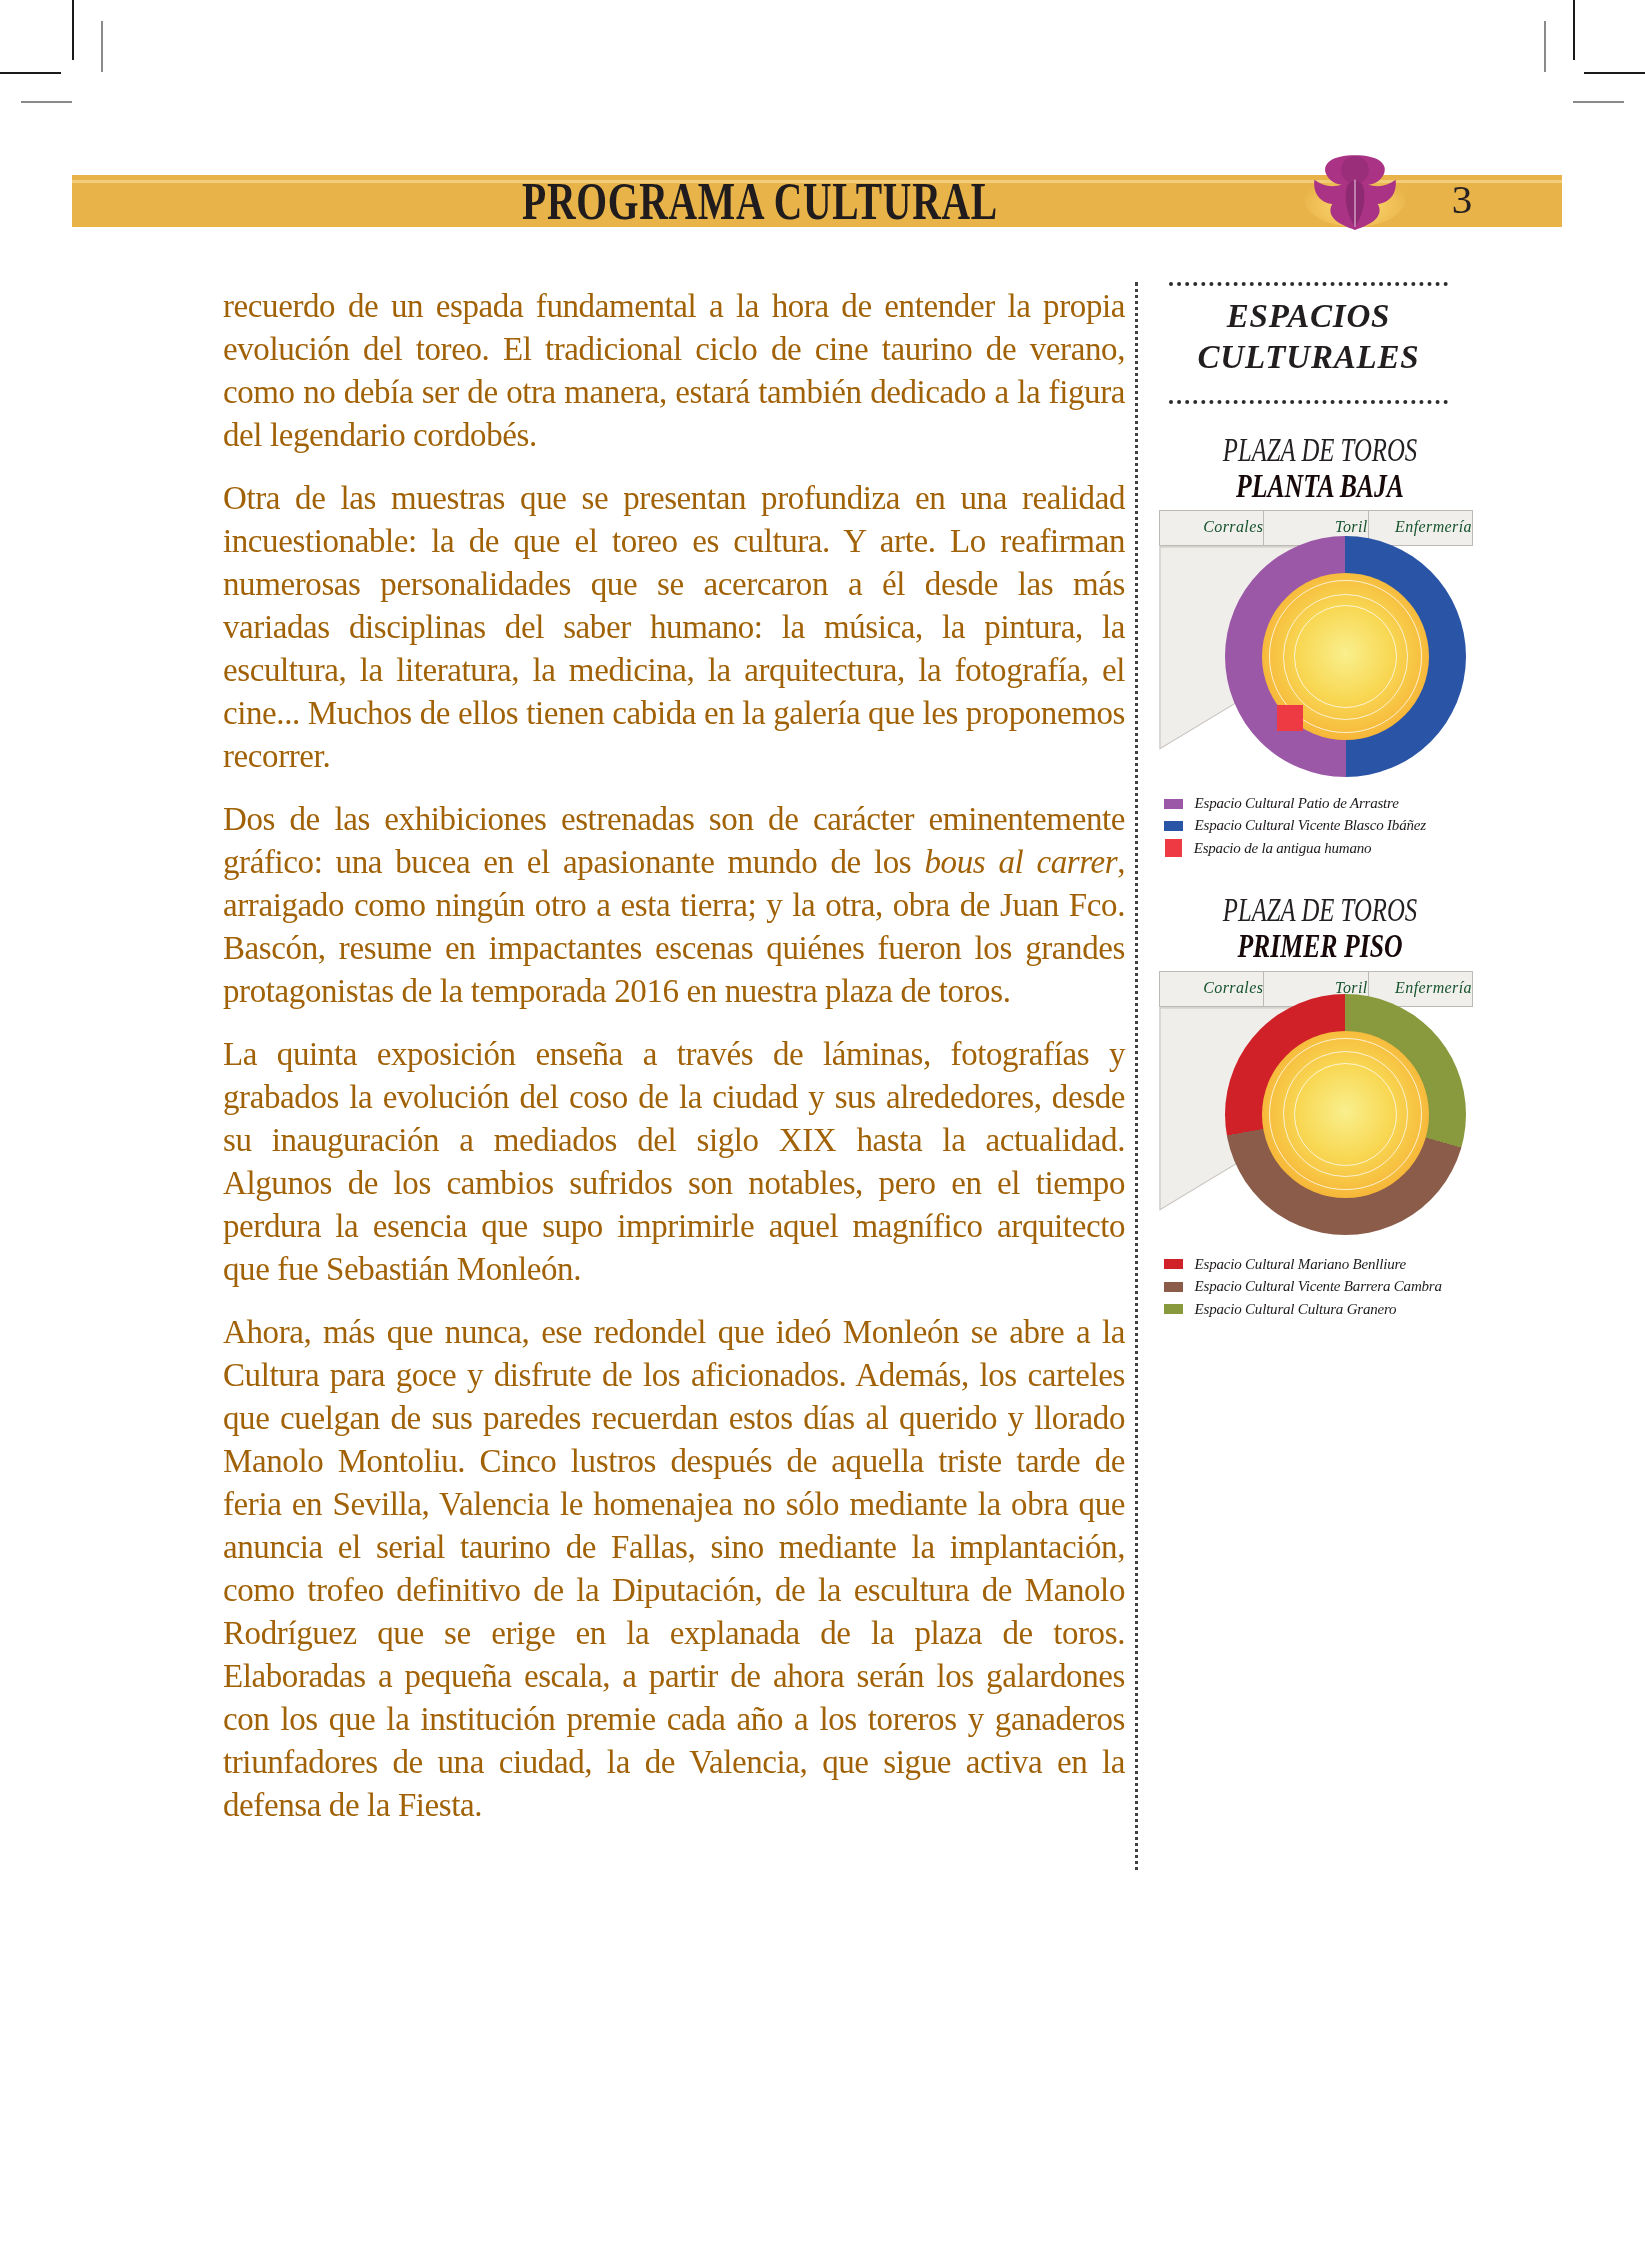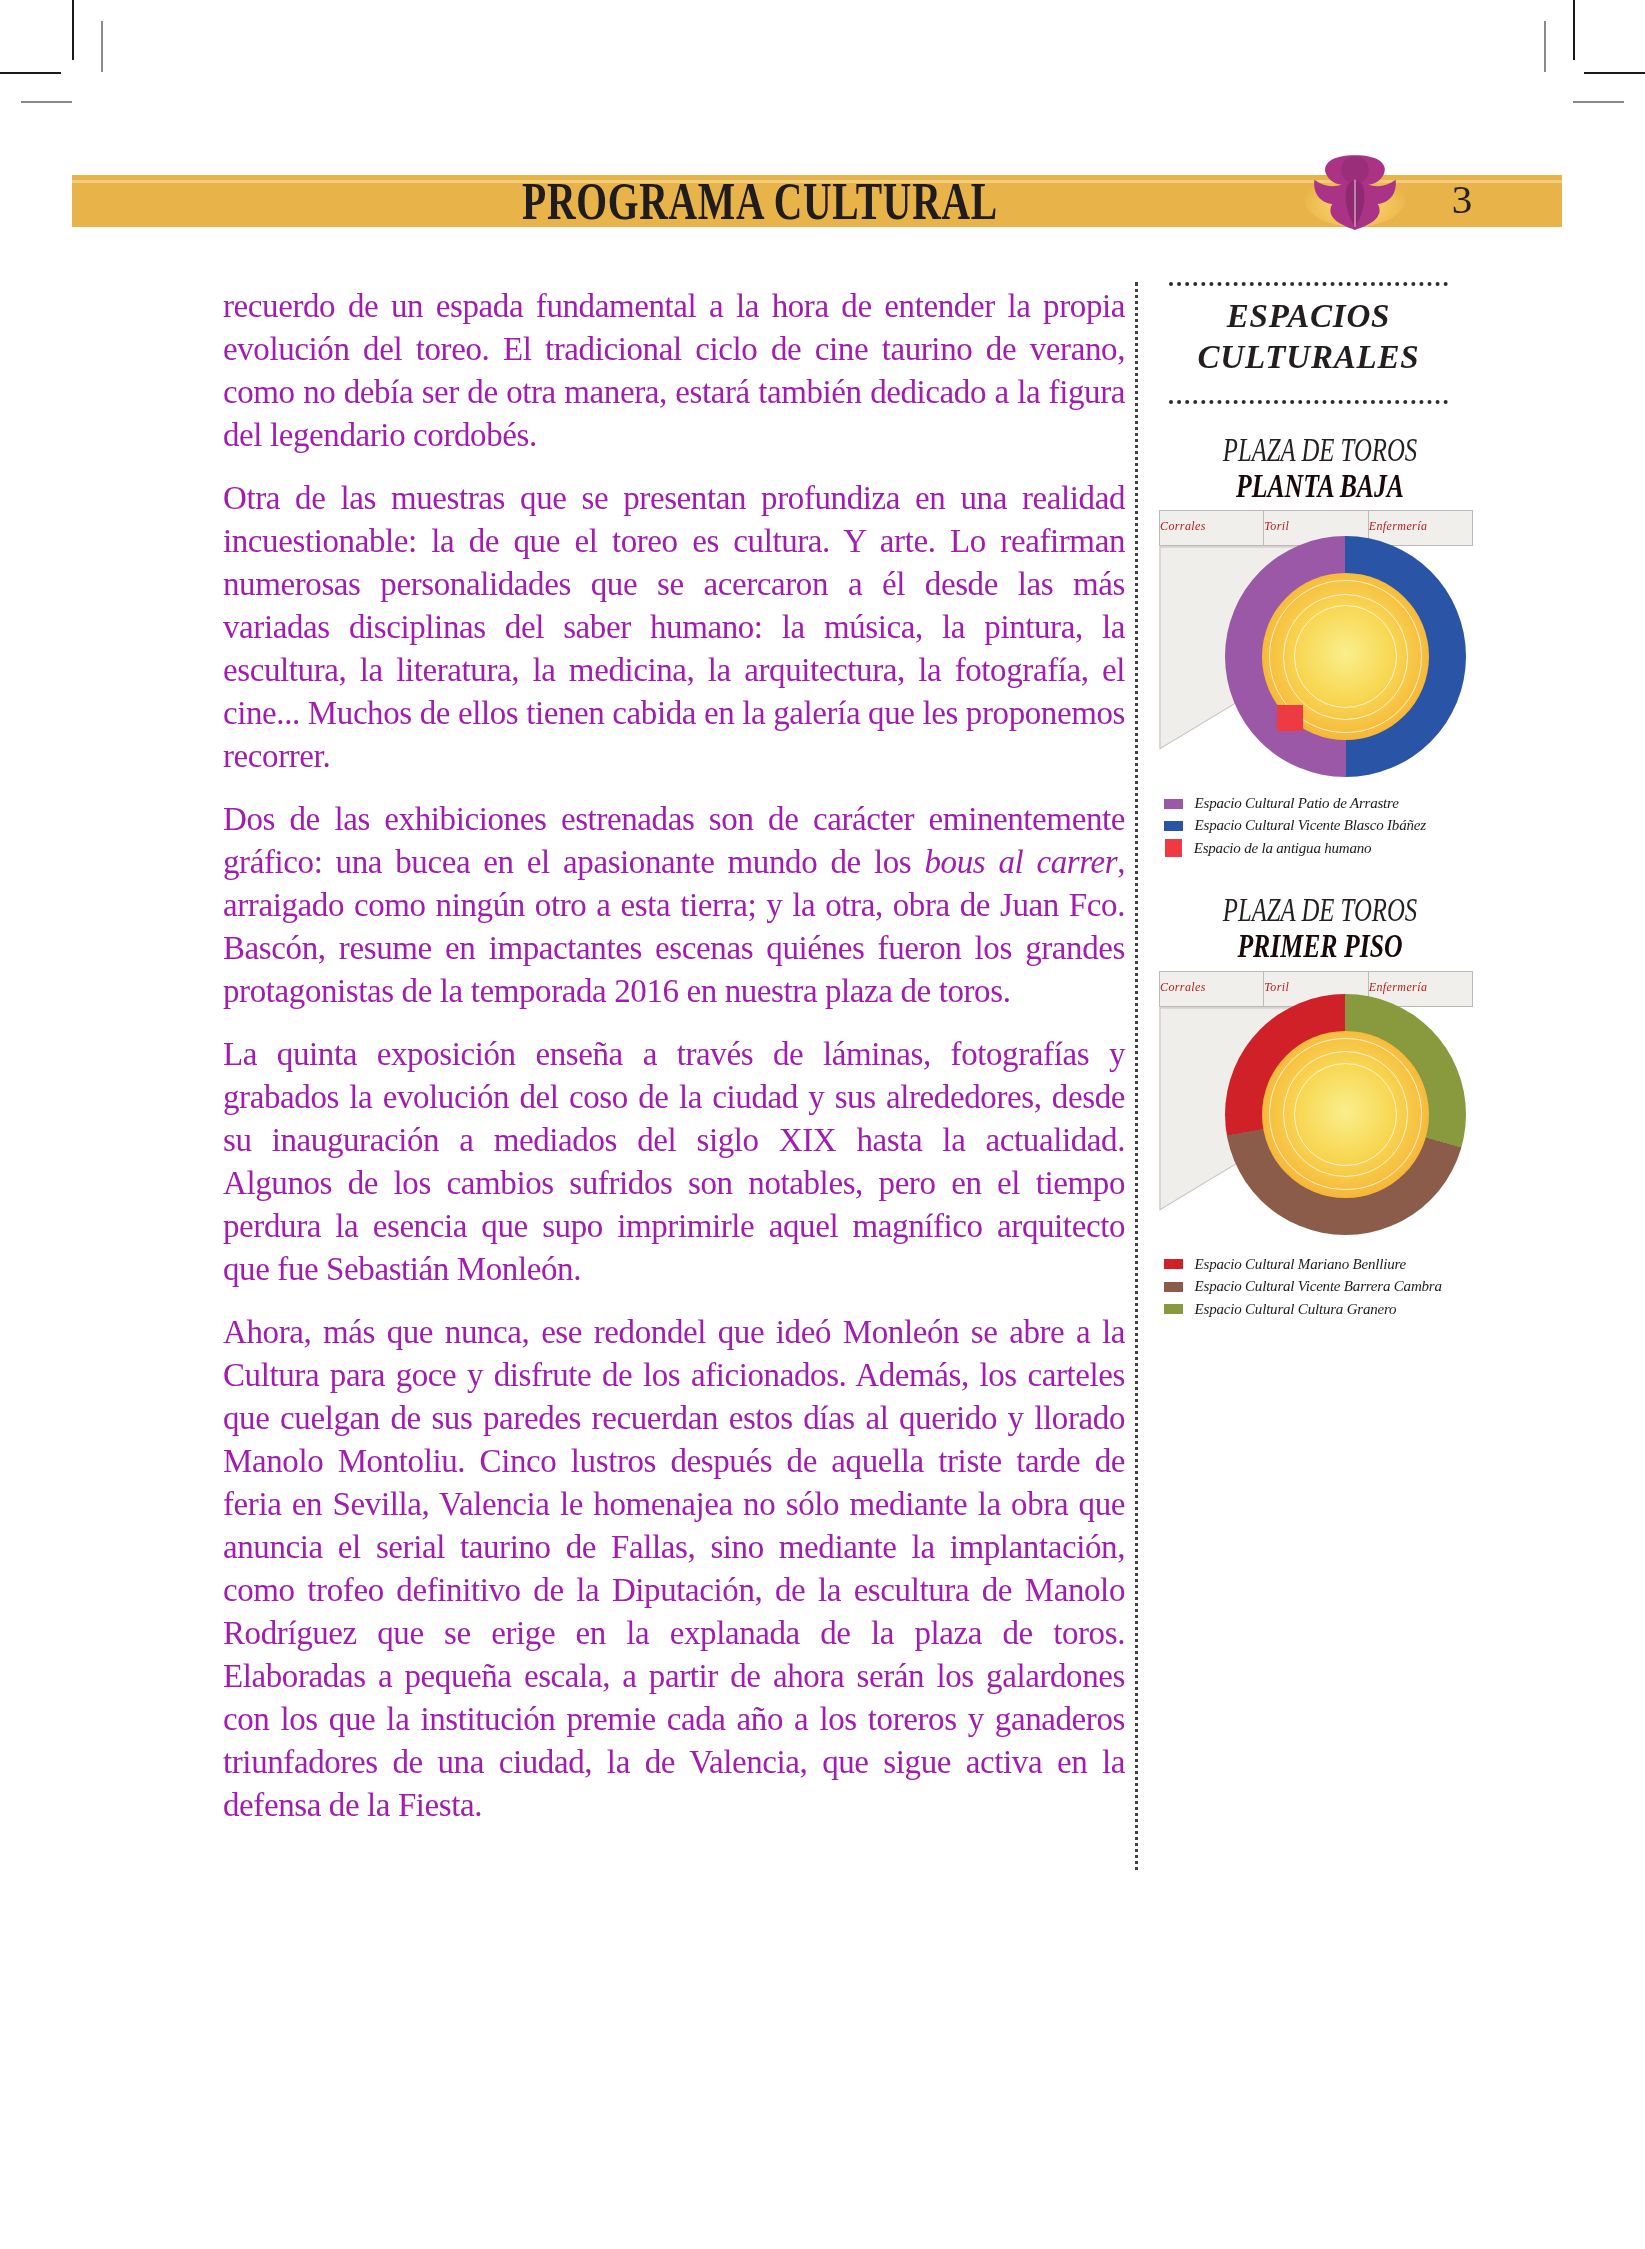--- a/index.html
+++ b/index.html
@@ -16,21 +16,21 @@
   .band-title{position:absolute;left:0;top:1.7px;width:100%;padding-right:124px;box-sizing:border-box;
     text-align:center;font-weight:bold;font-size:43px;line-height:50px;color:#201c1d;
     transform:scale(0.92,1.22);transform-origin:50% 50%;letter-spacing:0.8px;}
   .page-number{position:absolute;left:1437px;top:172px;width:50px;text-align:center;
     font-size:41px;line-height:54px;color:#262122;}
   .brand{position:absolute;left:1290px;top:152px;width:130px;height:78px;}
 
   
   .article{position:absolute;left:223px;top:285px;width:902px;}
   .article p{margin:0 0 20px 0;font-size:33px;line-height:43px;text-align:justify;
-    letter-spacing:-0.4px;color:#a21caf;}
+    letter-spacing:-0.4px;color:#a16207;}
   .article p:last-of-type{margin-bottom:17px;}
   .ital{font-style:italic;}
   .byline{margin-top:51px;text-align:right;padding-right:23px;font-weight:bold;
     font-size:37px;letter-spacing:-0.4px;color:#3b82f6;}
 
   
   .vdots{position:absolute;left:1135px;top:282px;height:1794px;width:0;
     border-left:3.3px dotted #433f40;}
 
   
@@ -42,21 +42,21 @@
 
   .section{margin-top:28px;}
   .section.two{margin-top:36px;}
   .plaza-title{width:322px;text-align:center;font-size:33px;line-height:36px;
     transform:scale(0.75,1);transform-origin:50% 50%;white-space:nowrap;color:#242021;}
   .plaza-subtitle{width:322px;text-align:center;font-size:33px;line-height:36px;font-weight:bold;
     transform:scale(0.78,1);transform-origin:50% 50%;white-space:nowrap;color:#17090a;}
 
   .zones{margin-top:6.6px;width:314px;height:36px;display:flex;background:#f1efeb;
     border:1.7px solid #bdbab5;box-sizing:border-box;}
-  .zone{flex:1;text-align:left;font-size:12px;color:#b91c1c;line-height:31px;
+  .zone{flex:1;text-align:right;font-size:16px;color:#14532d;line-height:31px;
     border-right:1.7px solid #bdbab5;letter-spacing:0.4px;}
   .zone:last-child{border-right:none;}
 
   .plaza{position:relative;width:363px;height:236px;}
   .grounds{position:absolute;left:0;top:0;}
   .ring{position:absolute;left:66px;top:-10px;width:241px;height:241px;border-radius:50%;}
   .section.two .ring{top:-13.2px;}
   .arena{position:absolute;left:37px;top:37px;width:167px;height:167px;border-radius:50%;
     background:radial-gradient(circle at 50% 48%, #f9ef8d 0%, #f8d854 38%, #f6a72c 88%);}
   .ringline{position:absolute;border:1.7px solid rgba(255,255,255,0.75);border-radius:50%;}

